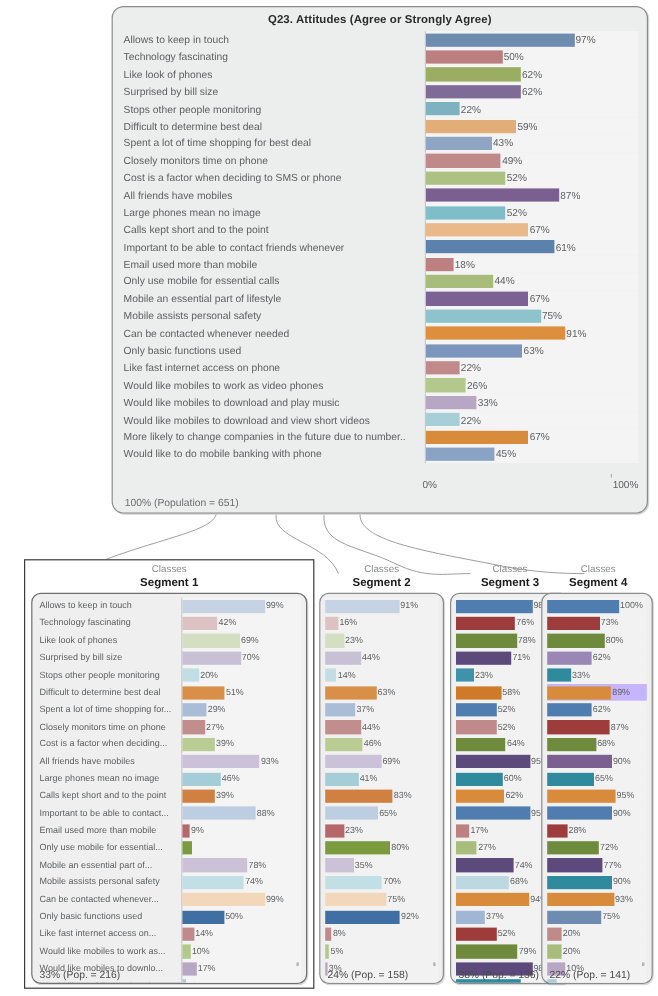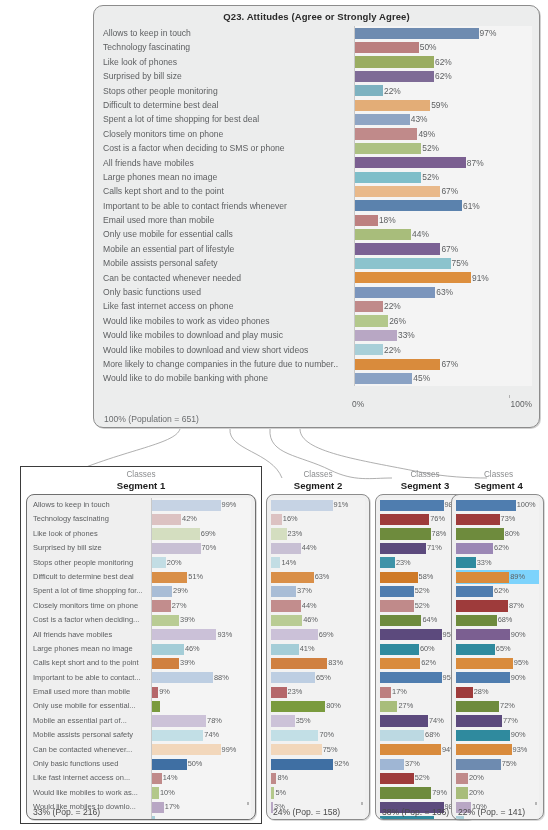--- a/index.html
+++ b/index.html
@@ -770,21 +770,21 @@
               <div class="bval" style="left: calc(44.64% + 1px);">62%</div>
             </div>
           </div>
           <div class="brow">
             <div class="btrack" style="border-left: none; background: rgb(242, 242, 242);">
               <div class="bfill" style="width: 23.76%; background: rgb(47, 138, 158);"></div>
               <div class="bval" style="left: calc(23.76% + 1px);">33%</div>
             </div>
           </div>
           <div class="brow">
-            <div class="btrack" style="border-left: none; background: #7dd3fc;">
+            <div class="btrack" style="border-left: none; background: #c4b5fd;">
               <div class="bfill" style="width: 64.08%; background: rgb(217, 139, 60);"></div>
               <div class="bval" style="left: calc(64.08% + 1px);">89%</div>
             </div>
           </div>
           <div class="brow">
             <div class="btrack" style="border-left: none; background: rgb(242, 242, 242);">
               <div class="bfill" style="width: 44.64%; background: rgb(79, 125, 175);"></div>
               <div class="bval" style="left: calc(44.64% + 1px);">62%</div>
             </div>
           </div>

